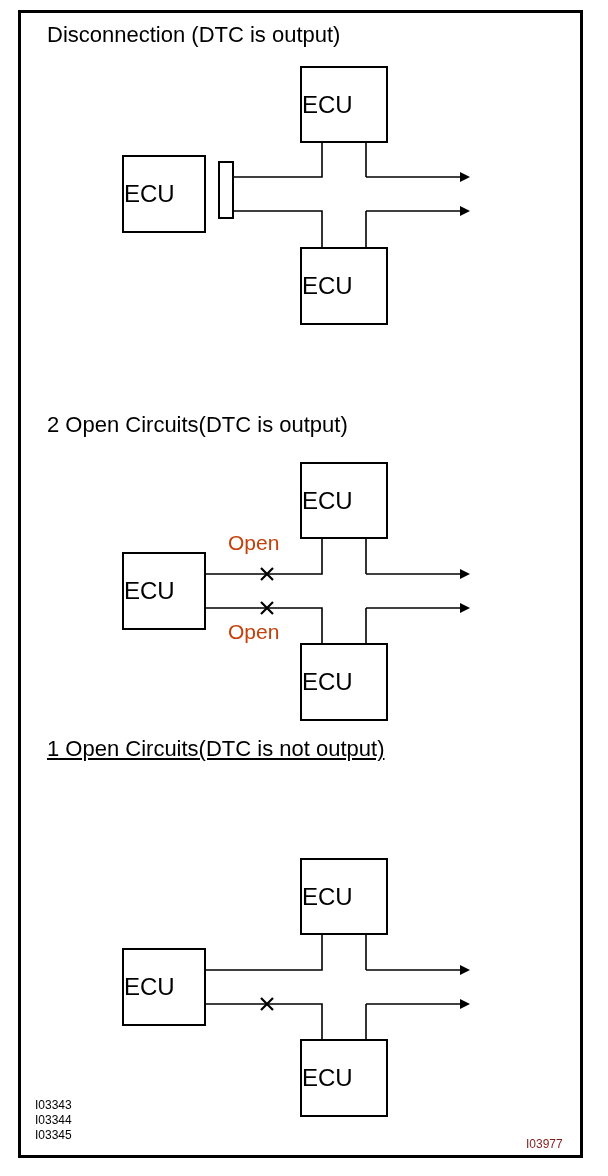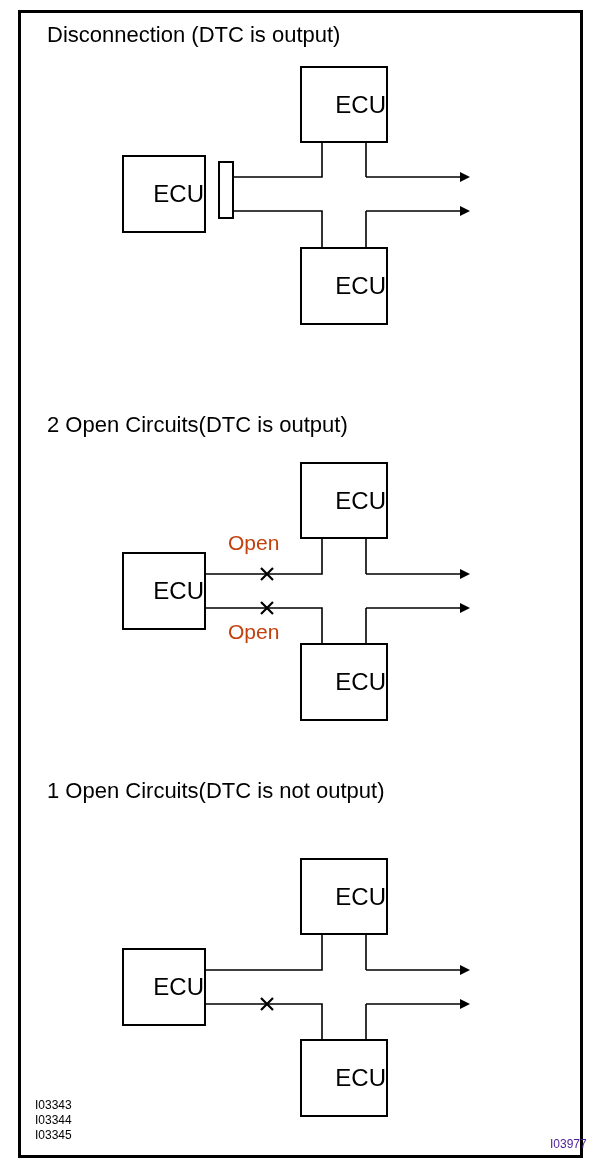--- a/index.html
+++ b/index.html
@@ -32,38 +32,38 @@
   }
   .section-title {
     position: absolute;
     font-size: 22px;
     color: #000;
     white-space: nowrap;
     letter-spacing: 0px;
   }
   #title-1 { left: 47px; top: 22px; }
   #title-2 { left: 47px; top: 412px; }
-  #title-3 { left: 47px; top: 778px; }
+  #title-3 { left: 47px; top: 736px; text-decoration: underline; }
 
   .diagram {
     position: absolute;
     left: 0;
     top: 0;
     width: 608px;
     height: 1176px;
     pointer-events: none;
   }
   .ecu-box {
     position: absolute;
     border: 2px solid #000;
     background: #fff;
     box-sizing: border-box;
     display: flex;
     align-items: center;
-    justify-content: flex-end;
+    justify-content: flex-start;
   }
   .ecu-box .ecu-label {
     font-size: 24px;
     color: #000;
     line-height: 1;
   }
   .connector-box {
     position: absolute;
     border: 2px solid #000;
     background: #fff;
@@ -78,24 +78,24 @@
   .ref-codes {
     position: absolute;
     left: 35px;
     top: 1098px;
     font-size: 12px;
     line-height: 15px;
     color: #000;
   }
   .ref-code-right {
     position: absolute;
-    left: 550px;
+    left: 526px;
     top: 1137px;
     font-size: 12px;
-    color: #4c1d95;
+    color: #7f1d1d;
   }
 </style>
 </head>
 <body>
 
 <div id="page">
 
   <div class="frame"></div>
 
   <div class="section-title" id="title-1">Disconnection (DTC is output)</div>

